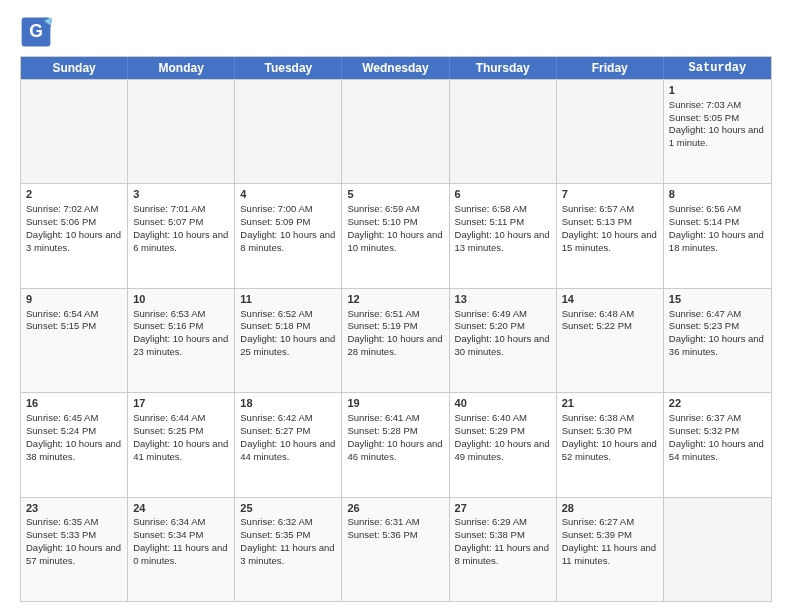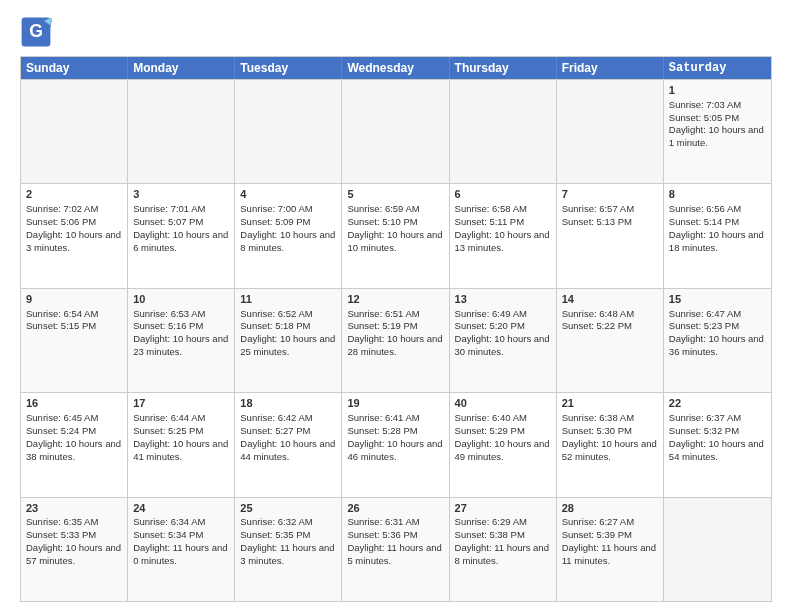--- a/index.html
+++ b/index.html
@@ -62,20 +62,21 @@
     .calendar {
       flex: 1;
       display: flex;
       flex-direction: column;
       border: 1px solid #ccc;
     }
     .cal-header {
       display: grid;
       grid-template-columns: repeat(7, 1fr);
       background: #4472c4;
+      text-align: center;
     }
     .cal-header-cell {
       color: #fff;
       font-size: 12px;
       font-weight: bold;
       padding: 4px 5px;
       border-right: 1px solid #5a85d0;
     }
     .cal-header-cell:last-child { border-right: none; font-family: Liberation Mono, monospace; }
     .cal-body {
@@ -189,20 +190,21 @@
           <div class="cal-cell">
             <span class="cell-day">6</span>
             <div>Sunrise: 6:58 AM</div>
             <div>Sunset: 5:11 PM</div>
             <div>Daylight: 10 hours and 13 minutes.</div>
           </div>
           <div class="cal-cell">
             <span class="cell-day">7</span>
             <div>Sunrise: 6:57 AM</div>
             <div>Sunset: 5:13 PM</div>
+            <div>Daylight: 10 hours and 15 minutes.</div>
           </div>
           <div class="cal-cell">
             <span class="cell-day">8</span>
             <div>Sunrise: 6:56 AM</div>
             <div>Sunset: 5:14 PM</div>
             <div>Daylight: 10 hours and 18 minutes.</div>
           </div>
         </div>
         <div class="cal-row">
           <div class="cal-cell">
@@ -306,21 +308,20 @@
           <div class="cal-cell">
             <span class="cell-day">25</span>
             <div>Sunrise: 6:32 AM</div>
             <div>Sunset: 5:35 PM</div>
             <div>Daylight: 11 hours and 3 minutes.</div>
           </div>
           <div class="cal-cell">
             <span class="cell-day">26</span>
             <div>Sunrise: 6:31 AM</div>
             <div>Sunset: 5:36 PM</div>
-            <div>Daylight: 11 hours and 5 minutes.</div>
           </div>
           <div class="cal-cell">
             <span class="cell-day">27</span>
             <div>Sunrise: 6:29 AM</div>
             <div>Sunset: 5:38 PM</div>
             <div>Daylight: 11 hours and 8 minutes.</div>
           </div>
           <div class="cal-cell">
             <span class="cell-day">28</span>
             <div>Sunrise: 6:27 AM</div>

